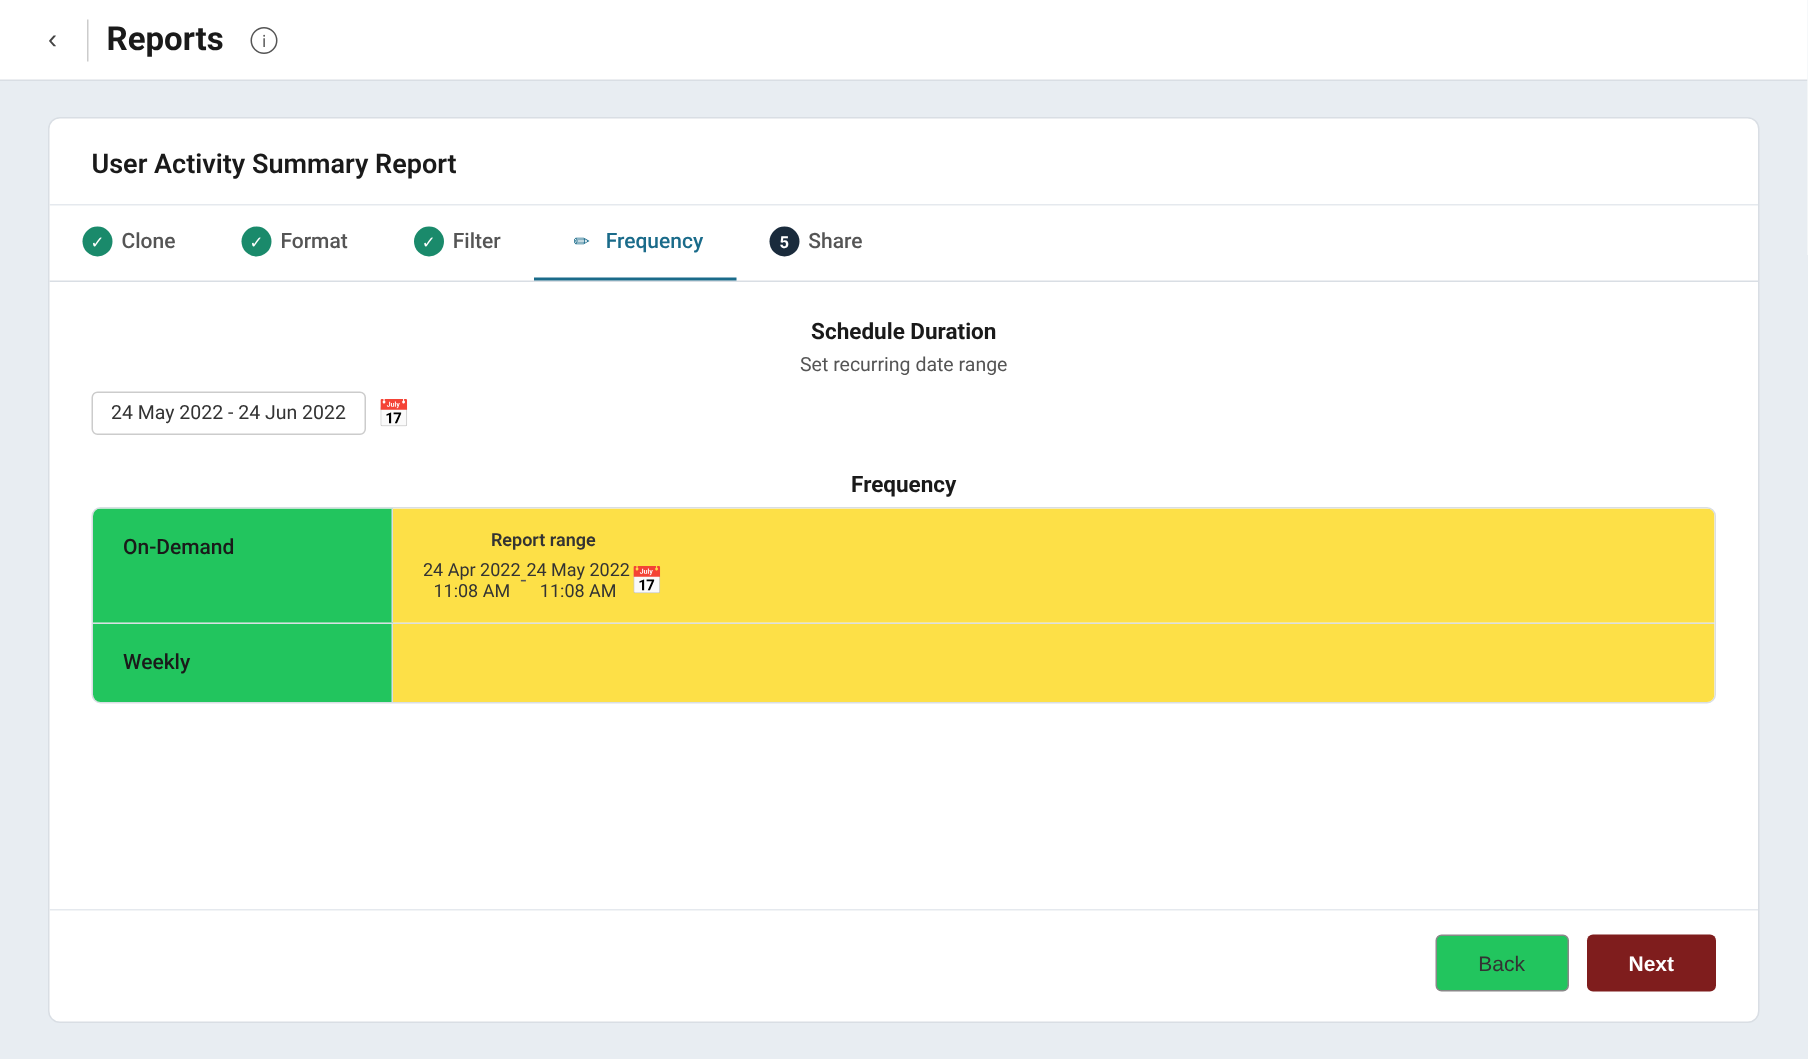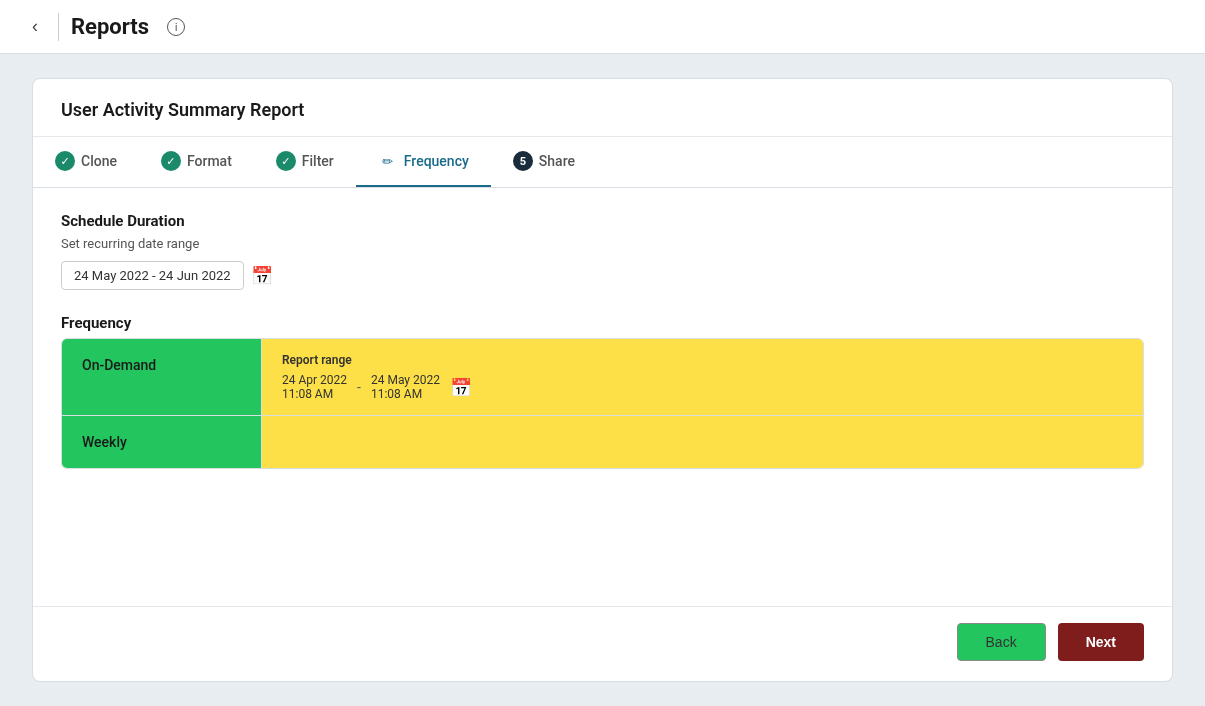--- a/index.html
+++ b/index.html
@@ -136,20 +136,21 @@
       font-weight: 700;
     }
 
     
     .card-body {
       padding: 24px 28px;
       flex: 1;
       display: flex;
       flex-direction: column;
       gap: 24px;
+      text-align: center;
     }
 
     .section-title {
       font-size: 15px;
       font-weight: 700;
       color: #1a1a1a;
       margin-bottom: 6px;
     }
     .section-subtitle {
       font-size: 13px;
@@ -214,21 +215,20 @@
 
     .report-range-label {
       font-size: 12px;
       font-weight: 600;
       color: #333;
       margin-bottom: 4px;
     }
     .report-range-dates {
       display: flex;
       align-items: center;
-      gap: 10px;
       font-size: 12px;
       color: #333;
     }
     .range-date-block {
       display: flex;
       flex-direction: column;
       font-size: 12px;
       color: #333;
     }
     .range-separator {

